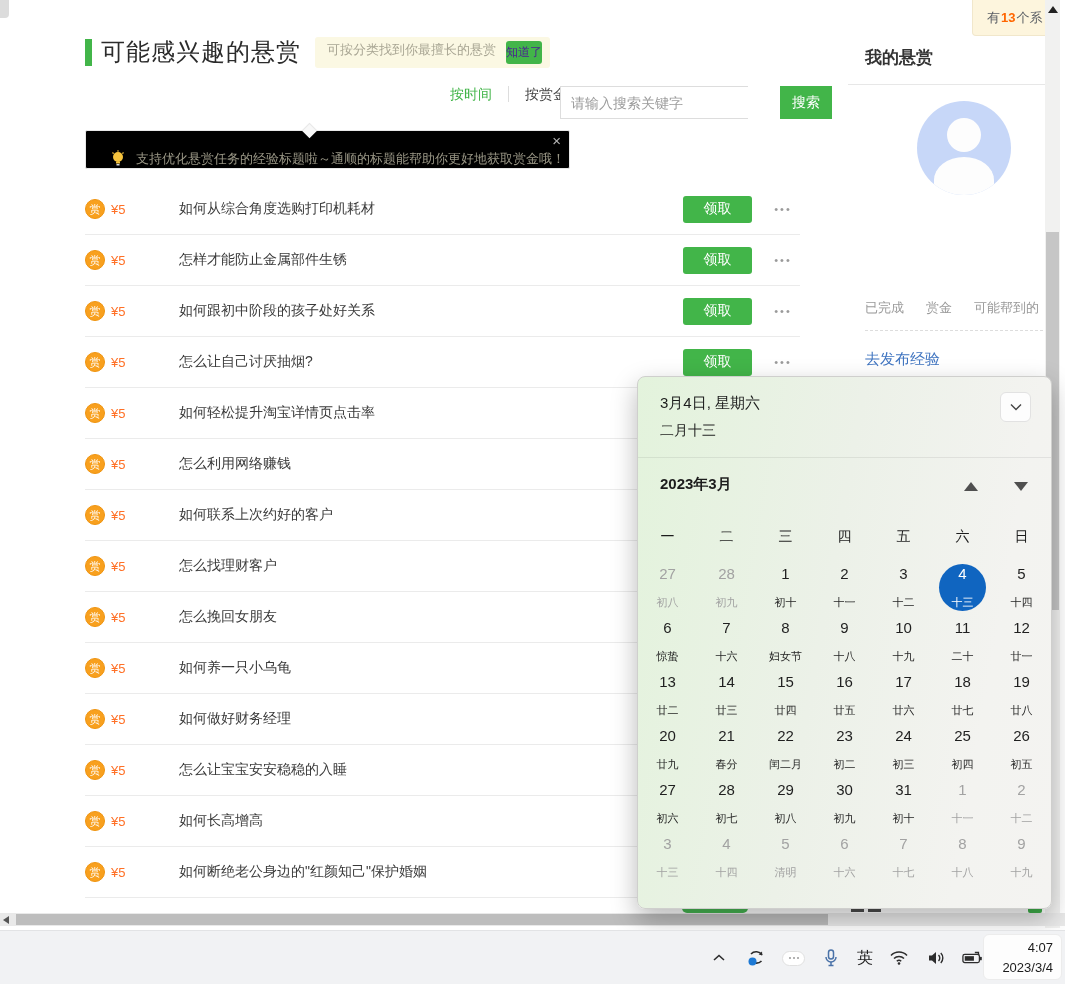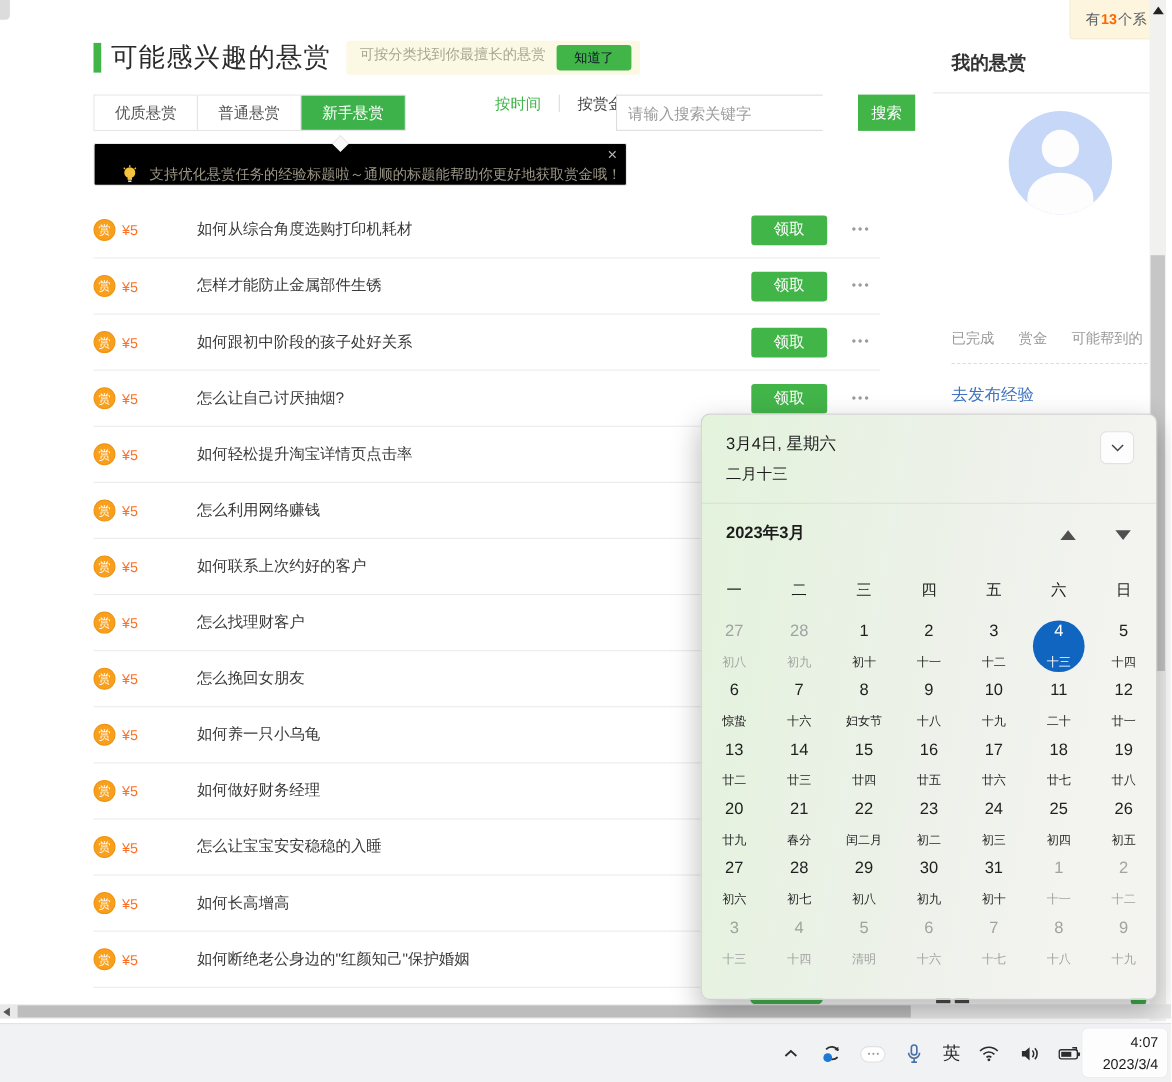--- a/index.html
+++ b/index.html
@@ -7,21 +7,21 @@
   body { font-family:"Liberation Sans","DejaVu Sans",sans-serif; }
   #screen { position:relative; width:1065px; height:984px; background:#fff; overflow:hidden; }
 
   
   .corner-frag { position:absolute; left:0; top:0; width:9px; height:18px; background:#dcdcdc; border-radius:0 0 4px 0; }
   .page-title-row { position:absolute; left:85px; top:36px; display:flex; align-items:center; }
   .title-bar { width:7px; height:27px; background:#42b549; margin-right:9px; }
   .page-title { font-size:24px; font-weight:normal; color:#2b2b2b; letter-spacing:1px; }
   .tip-bubble { margin-left:14px; display:flex; align-items:flex-start; background:#fbf8e3; border-radius:3px; padding:4px 8px 4px 12px; }
   .tip-text { font-size:13px; color:#a8a593; }
-  .tip-btn { margin-left:10px; background:#42b549; color:#0f172a; font-size:12px; border:none; border-radius:3px; padding:3px 16px; cursor:pointer; }
+  .tip-btn { margin-left:10px; background:#42b549; color:#4c1d95; font-size:12px; border:none; border-radius:3px; padding:3px 0; cursor:pointer; }
 
   .notif-box { position:absolute; left:972px; top:0; width:81px; height:36px; background:#fdf5dd; border:1px solid #f1e7cb; border-top:none; border-radius:0 0 0 4px; font-size:13px; color:#5c6066; display:flex; align-items:center; padding-left:14px; white-space:nowrap; overflow:hidden; }
   .notif-box b { color:#f60; margin:0 1px; }
 
   
   .toolbar { position:absolute; left:85px; top:86px; width:715px; height:33px; }
   .tabs { position:absolute; left:0; top:0; display:flex; border:1px solid #e3e3e3; height:33px; }
   .tab { min-width:94px; padding:0 18px; display:flex; align-items:center; justify-content:center; font-size:14px; color:#555; border-right:1px solid #e3e3e3; background:#fff; cursor:pointer; }
   .tab:last-child { border-right:none; }
   .tab.active { background:#3eb24a; color:#fff; }
@@ -124,25 +124,20 @@
     </div>
   </div>
 
   <div class="notif-box">
     <span>有</span>
       <b>13</b>
       <span>个系</span>
   </div>
 
   <div class="toolbar">
-    <div class="tabs">
-      <div class="tab">优质悬赏</div>
-      <div class="tab">普通悬赏</div>
-      <div class="tab active">新手悬赏</div>
-    </div>
     <div class="sorts">
       <span class="sort-time">按时间</span>
       <span class="sort-div"></span>
       <span class="sort-reward">按赏金</span>
     </div>
     <div class="search-wrap">
       <input class="search-input" placeholder="请输入搜索关键字" style="">
       <button class="search-btn">搜索</button>
     </div>
   </div>

